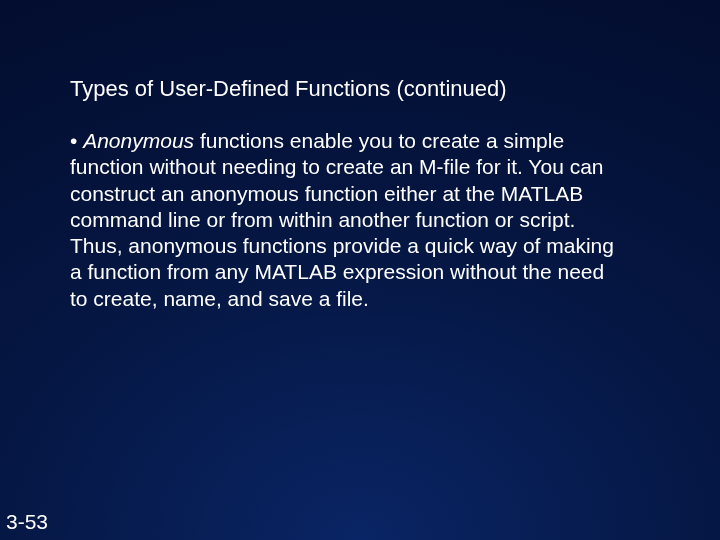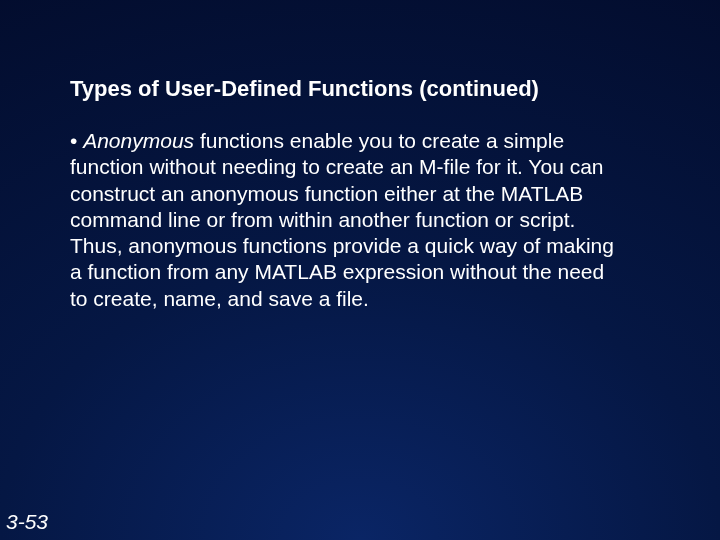--- a/index.html
+++ b/index.html
@@ -20,21 +20,21 @@
     top: 0;
     left: 0;
     width: 720px;
     height: 540px;
   }
   .title {
     position: absolute;
     top: 76px;
     left: 70px;
     font-size: 22px;
-    font-weight: bold;
+    font-weight: normal;
     color: #ffffff;
   }
   .body-text {
     position: absolute;
     top: 128px;
     left: 70px;
     width: 555px;
     font-size: 21px;
     line-height: 1.25;
     color: #ffffff;
@@ -54,21 +54,20 @@
     left: 452px;
     font-size: 21px;
     color: #ffffff;
   }
   .page-num {
     position: absolute;
     left: 6px;
     bottom: 6px;
     font-size: 21px;
     color: #ffffff;
-    font-style: italic;
   }
 </style>
 </head>
 <body>
 
 <div class="slide">
 
   <div class="title">Types of User-Defined Functions (continued)</div>
 
   <div class="body-text">

